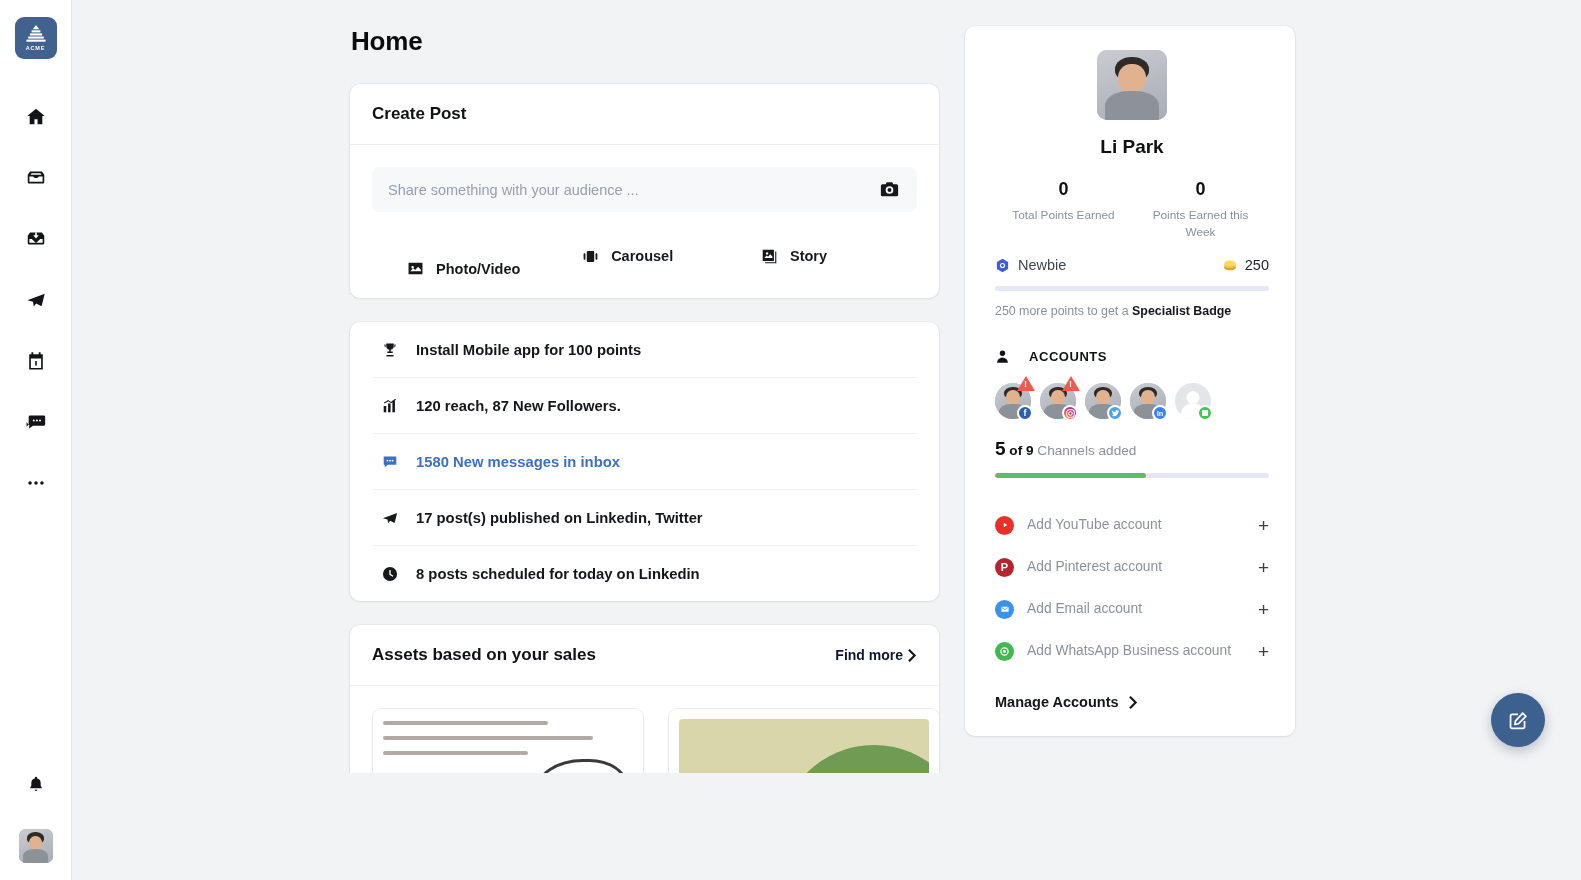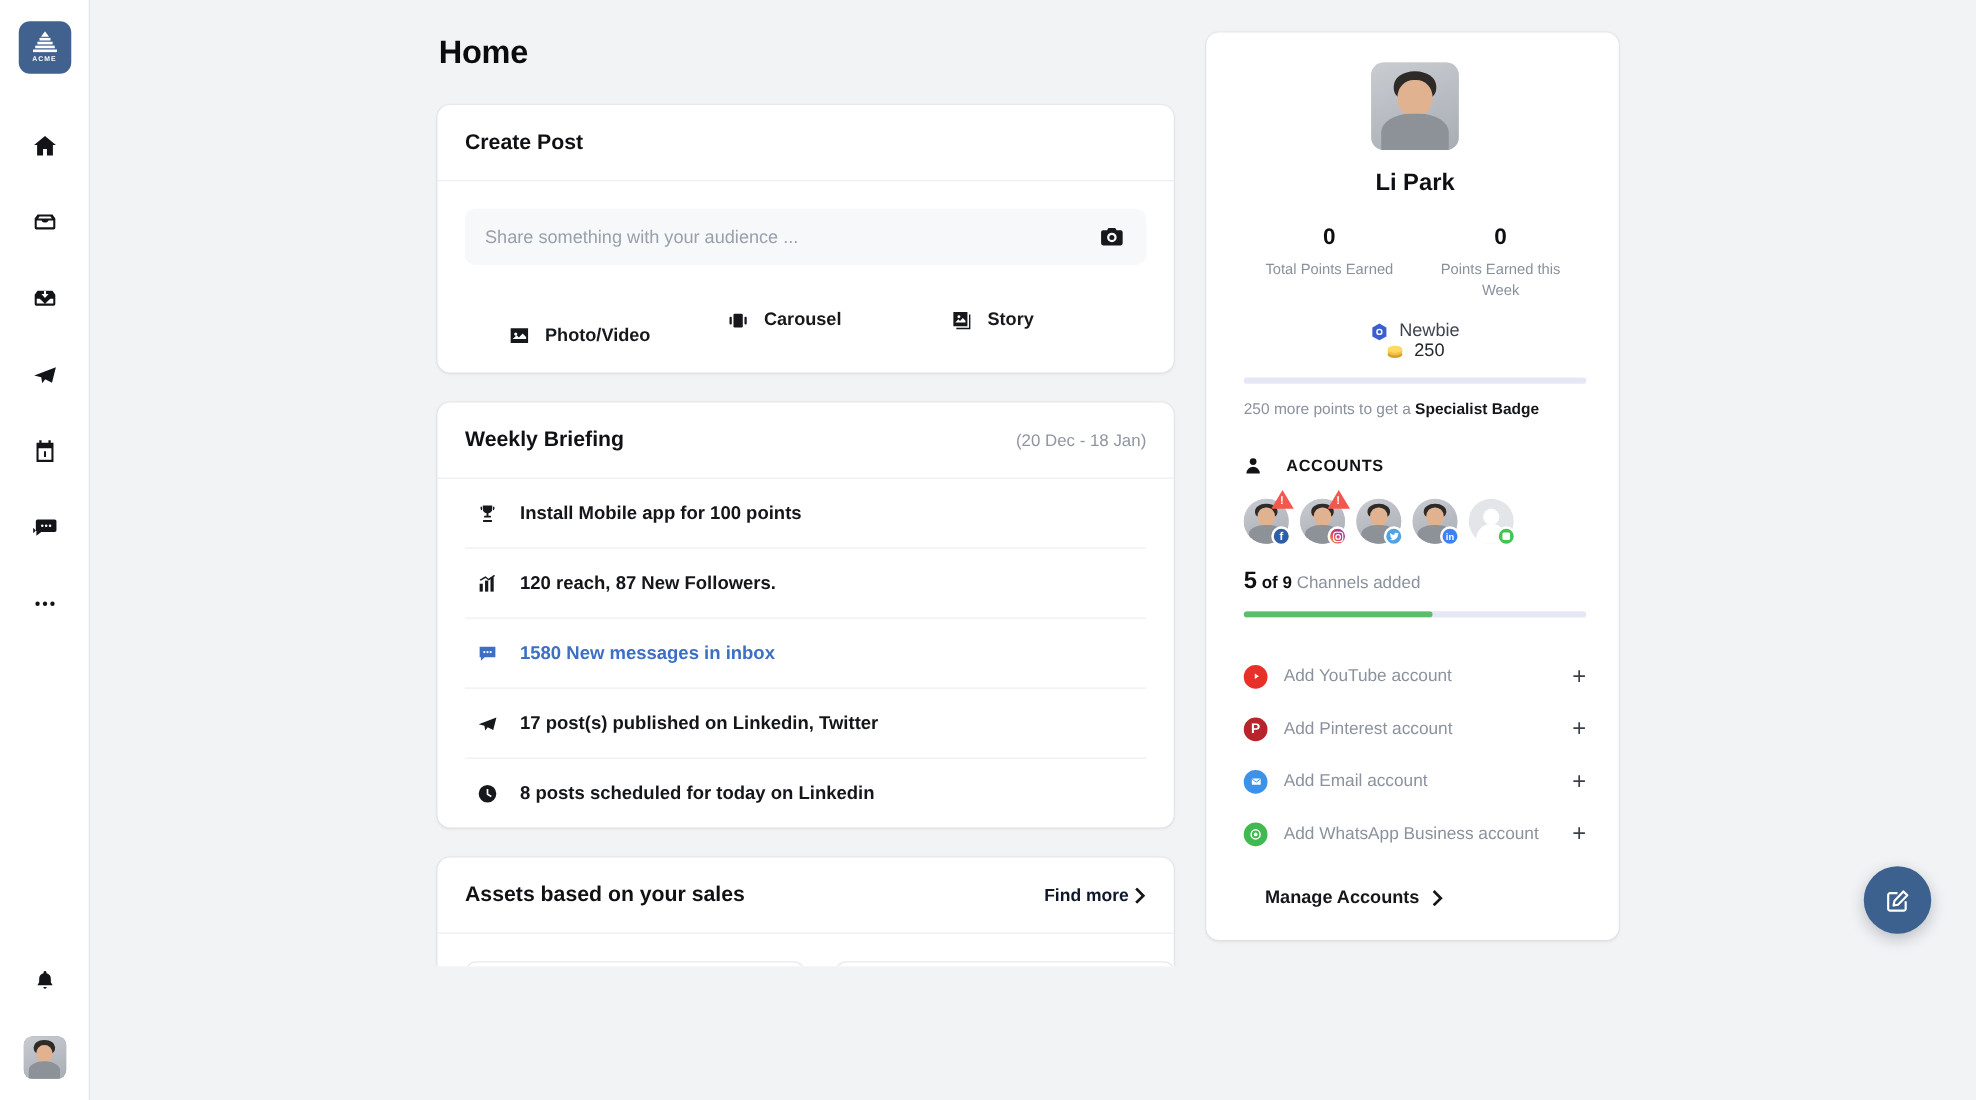--- a/index.html
+++ b/index.html
@@ -171,21 +171,21 @@
   }
   .p-stats { display: flex; margin-top: 21px; }
   .p-stat { flex: 1 1 50%; text-align: center; }
   .p-stat-val { font-size: 18px; font-weight: bold; color: #0e0f12; }
   .p-stat-lbl {
     font-size: 11.8px; color: #8a919d; margin-top: 7px;
     line-height: 1.45; padding: 0 14px;
   }
   .p-rank {
     display: flex; align-items: center; justify-content: space-between;
-    margin-top: 16px; font-size: 14.5px; color: #3f4550; flex-direction: column;
+    margin-top: 16px; font-size: 14.5px; color: #3f4550;
   }
   .p-rank-l { display: flex; align-items: center; gap: 8px; }
   .p-rank-r { display: flex; align-items: center; gap: 7px; color: #23262b; }
   .bar {
     height: 5px; border-radius: 3px; background: #e6e7f4; margin-top: 13px;
     overflow: hidden;
   }
   .bar > i { display: block; height: 100%; border-radius: 3px; background: #4f7bd6; }
   .bar.green > i { background: #5bbd6a; }
   .p-next { font-size: 12.4px; color: #8a919d; margin-top: 13px; }
@@ -239,21 +239,21 @@
   .add-row {
     display: flex; align-items: center; gap: 13px;
     padding: 11px 0; cursor: pointer; font-size: 13.8px; color: #8b929e;
   }
   .add-row .lbl { flex: 1 1 auto; line-height: 1.45; }
   .add-row .plus { font-size: 19px; color: #3b3f46; line-height: 1; }
   .ic { width: 19px; height: 19px; border-radius: 50%; flex: 0 0 19px;
         display: flex; align-items: center; justify-content: center; }
   .manage {
     margin-top: 22px; font-size: 14.5px; font-weight: bold;
-    color: #14161a; display: flex; align-items: center; gap: 10px; cursor: pointer; margin-left: 17px;
+    color: #14161a; display: flex; align-items: center; gap: 10px; cursor: pointer;
   }
 
   
   .fab {
     position: absolute; right: 36px; bottom: 26px;
     width: 54px; height: 54px; border-radius: 50%;
     background: #3d618f; cursor: pointer;
     display: flex; align-items: center; justify-content: center;
     box-shadow: 0 4px 12px rgba(20,30,50,0.25);
   }
@@ -378,24 +378,20 @@
                     <path d="M3.4 3.4h14.2v14.2H3.4zm2 10.4h10.2v-1.8l-2.6-2.7-2.9 3-1.7-1.6-3 3.1zM9 6.6a1.5 1.5 0 1 0 0 3 1.5 1.5 0 0 0 0-3z"></path>
                     <path d="M19.2 5.7h1.4v14.9H6.4v-1.4h12.8z"></path>
                   </svg>
                 <span>Story</span>
               </div>
             </div>
           </div>
         </div>
 
         <div class="card">
-          <div class="card-head">
-            <span class="card-title">Weekly Briefing</span>
-            <span class="card-meta">(20 Dec - 18 Jan)</span>
-          </div>
           <div class="brief-list">
             <div class="brief-row">
               <span class="bi">
                 <svg width="18" height="18" viewBox="0 0 24 24" fill="#16181c">
                     <path d="M7 3.2h10v3.4a5 5 0 0 1-4 4.9v2.6h2.6v2H8.4v-2H11v-2.6a5 5 0 0 1-4-4.9zM4.6 4.6h1.6v3.9A2.4 2.4 0 0 1 4.6 6.3zm13.2 0h1.6v1.7a2.4 2.4 0 0 1-1.6 2.2zM7.3 18.6h9.4v2.2H7.3z"></path>
                   </svg>
               </span>
               <span>Install Mobile app for 100 points</span>
             </div>
             <div class="brief-row">

